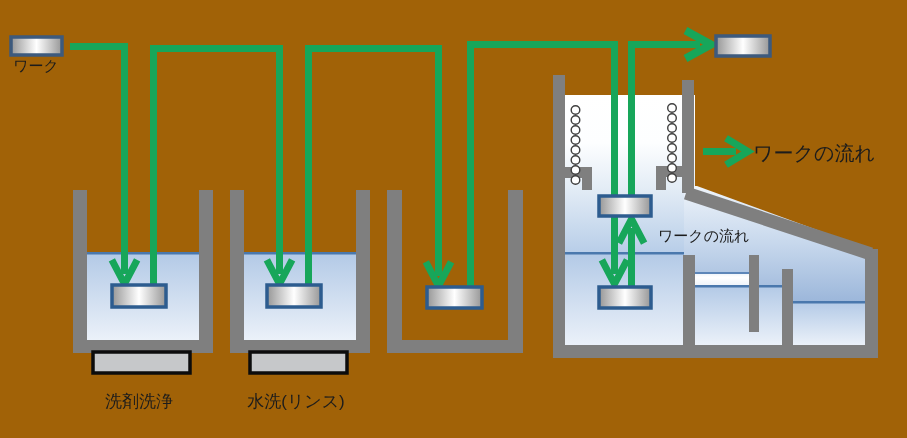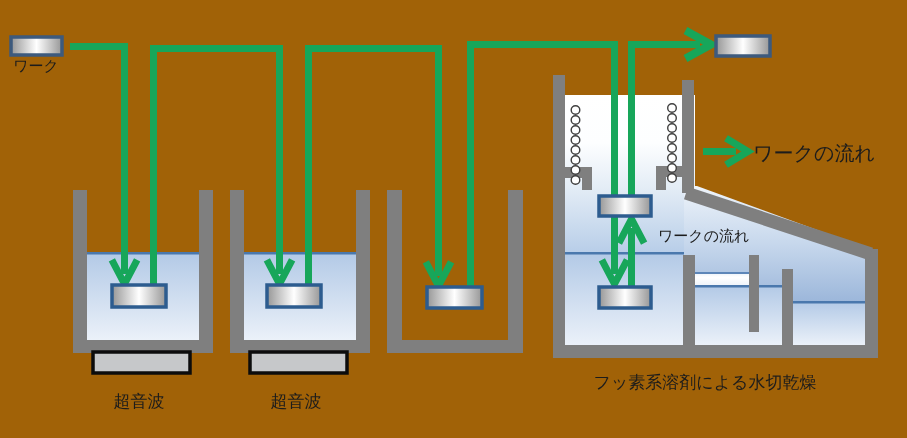--- a/index.html
+++ b/index.html
@@ -152,23 +152,24 @@
   </g>
 </svg>
 
 <div class="lbl small-label center" style="left:5px;top:57px;width:62px;">ワーク</div>
 
 <div class="lbl" style="left:753px;top:141px;font-size:20px;">ワークの流れ</div>
 
 <div class="lbl small-label" style="left:658px;top:227px;">ワークの流れ</div>
 
 <div class="lbl station-label center" style="left:84px;top:367px;width:110px;">
+  <div>洗剤洗浄</div>
   <div>超音波</div>
 </div>
 
 <div class="lbl station-label center" style="left:234px;top:367px;width:124px;">
+  <div>水洗(リンス)</div>
   <div>超音波</div>
 </div>
 
 
-<div class="lbl station-label center" style="left:586px;top:371px;width:238px;">フッ素系溶剤による水切乾燥</div>
 
 </div>
 
 </body></html>

